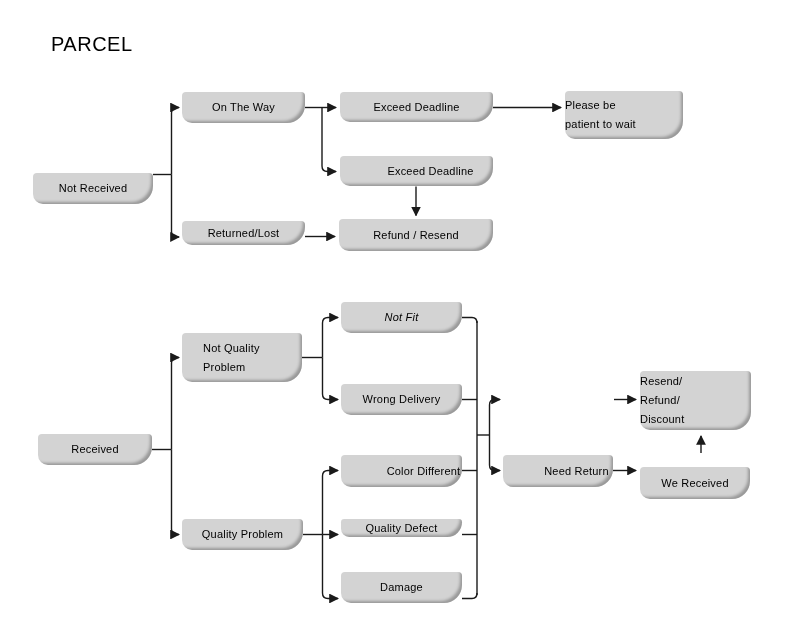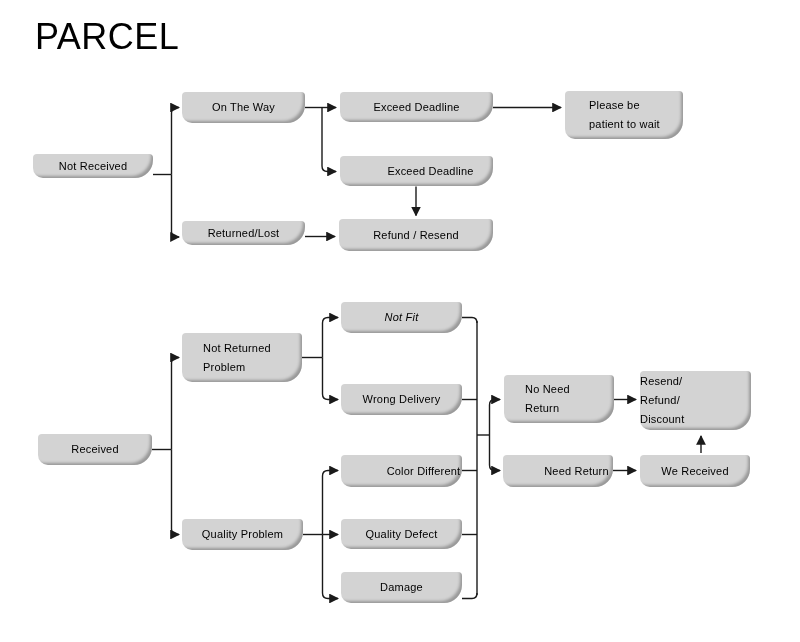--- a/index.html
+++ b/index.html
@@ -11,22 +11,22 @@
   html,body{margin:0;padding:0;}
   body{
     width:800px;height:642px;
     background:var(--background);
     font-family:"Liberation Sans","DejaVu Sans",sans-serif;
     color:var(--text);
   }
   #stage{position:relative;width:800px;height:642px;overflow:hidden;}
   .title{
     position:absolute;left:35px;top:17px;
-    font-size:36px;font-weight:400;letter-spacing:.5px;
-    color:var(--text);margin:0;line-height:1.1;
+    font-size:20px;font-weight:400;letter-spacing:.5px;
+    color:var(--text);margin:16px;line-height:1.1;
   }
   svg.connectors{position:absolute;left:0;top:0;width:800px;height:642px;}
   svg.connectors path{stroke:var(--line);stroke-width:1.4;fill:none;}
   svg.connectors .arrowhead{fill:var(--line);stroke:none;}
   .node{
     position:absolute;
     background:var(--node-fill);
     border-radius:4px 4px 18px 10px;
     box-shadow:inset -4px -4px 3px -2px rgba(0,0,0,.28);
     display:flex;align-items:center;justify-content:center;
@@ -83,39 +83,37 @@
     <path d="M477,321 V595"></path>
     <path d="M477,435 H489.5"></path>
     <path d="M489.5,435 V405 Q489.5,399.5 495,399.5 H500" marker-end="url(#arr)"></path>
     <path d="M489.5,435 V465 Q489.5,470.5 495,470.5 H500" marker-end="url(#arr)"></path>
 
     <path d="M614,399.5 H636" marker-end="url(#arr)"></path>
     <path d="M613,470.5 H636" marker-end="url(#arr)"></path>
     <path d="M701,453 V436" marker-end="url(#arr)"></path>
   </svg>
 
-  <div class="node" style="left:33px;top:154px;width:120px;height:24px;">Not Received</div>
+  <div class="node" style="left:33px;top:173px;width:120px;height:31px;">Not Received</div>
   <div class="node" style="left:182px;top:92px;width:123px;height:31px;">On The Way</div>
   <div class="node" style="left:340px;top:92px;width:153px;height:30px;">Exceed Deadline</div>
-  <div class="node left" style="left:565px;top:91px;width:118px;height:48px;padding-left:24px;">Please be
+  <div class="node left" style="left:565px;top:91px;width:118px;height:48px;padding-left:0;">Please be
 patient to wait</div>
   <div class="node" style="left:340px;top:156px;width:153px;height:30px;padding-left:28px;">Exceed Deadline</div>
   <div class="node" style="left:182px;top:221px;width:123px;height:24px;">Returned/Lost</div>
   <div class="node" style="left:339px;top:219px;width:154px;height:32px;">Refund / Resend</div>
 
   <div class="node" style="left:38px;top:434px;width:114px;height:31px;">Received</div>
-  <div class="node left" style="left:182px;top:333px;width:120px;height:49px;padding-left:21px;">Not Returned
+  <div class="node left" style="left:182px;top:333px;width:120px;height:49px;padding-left:21px;">Not Quality
 Problem</div>
   <div class="node" style="left:182px;top:519px;width:121px;height:31px;">Quality Problem</div>
   <div class="node" style="left:341px;top:302px;width:121px;height:31px;font-style:italic;">Not Fit</div>
   <div class="node" style="left:341px;top:384px;width:121px;height:31px;">Wrong Delivery</div>
   <div class="node" style="left:341px;top:455px;width:121px;height:32px;padding-left:44px;">Color Different</div>
-  <div class="node" style="left:341px;top:519px;width:121px;height:30px;">Quality Defect</div>
+  <div class="node" style="left:341px;top:519px;width:121px;height:18px;">Quality Defect</div>
   <div class="node" style="left:341px;top:572px;width:121px;height:31px;">Damage</div>
-  <div class="node left" style="left:504px;top:375px;width:110px;height:48px;padding-left:21px;">No Need
-Return</div>
   <div class="node" style="left:503px;top:455px;width:110px;height:32px;padding-left:37px;">Need Return</div>
   <div class="node left" style="left:640px;top:371px;width:111px;height:59px;">Resend/
 Refund/
 Discount</div>
-  <div class="node" style="left:640px;top:455px;width:110px;height:32px;">We Received</div>
+  <div class="node" style="left:640px;top:467px;width:110px;height:32px;">We Received</div>
 
 </div>
 
 </body></html>

